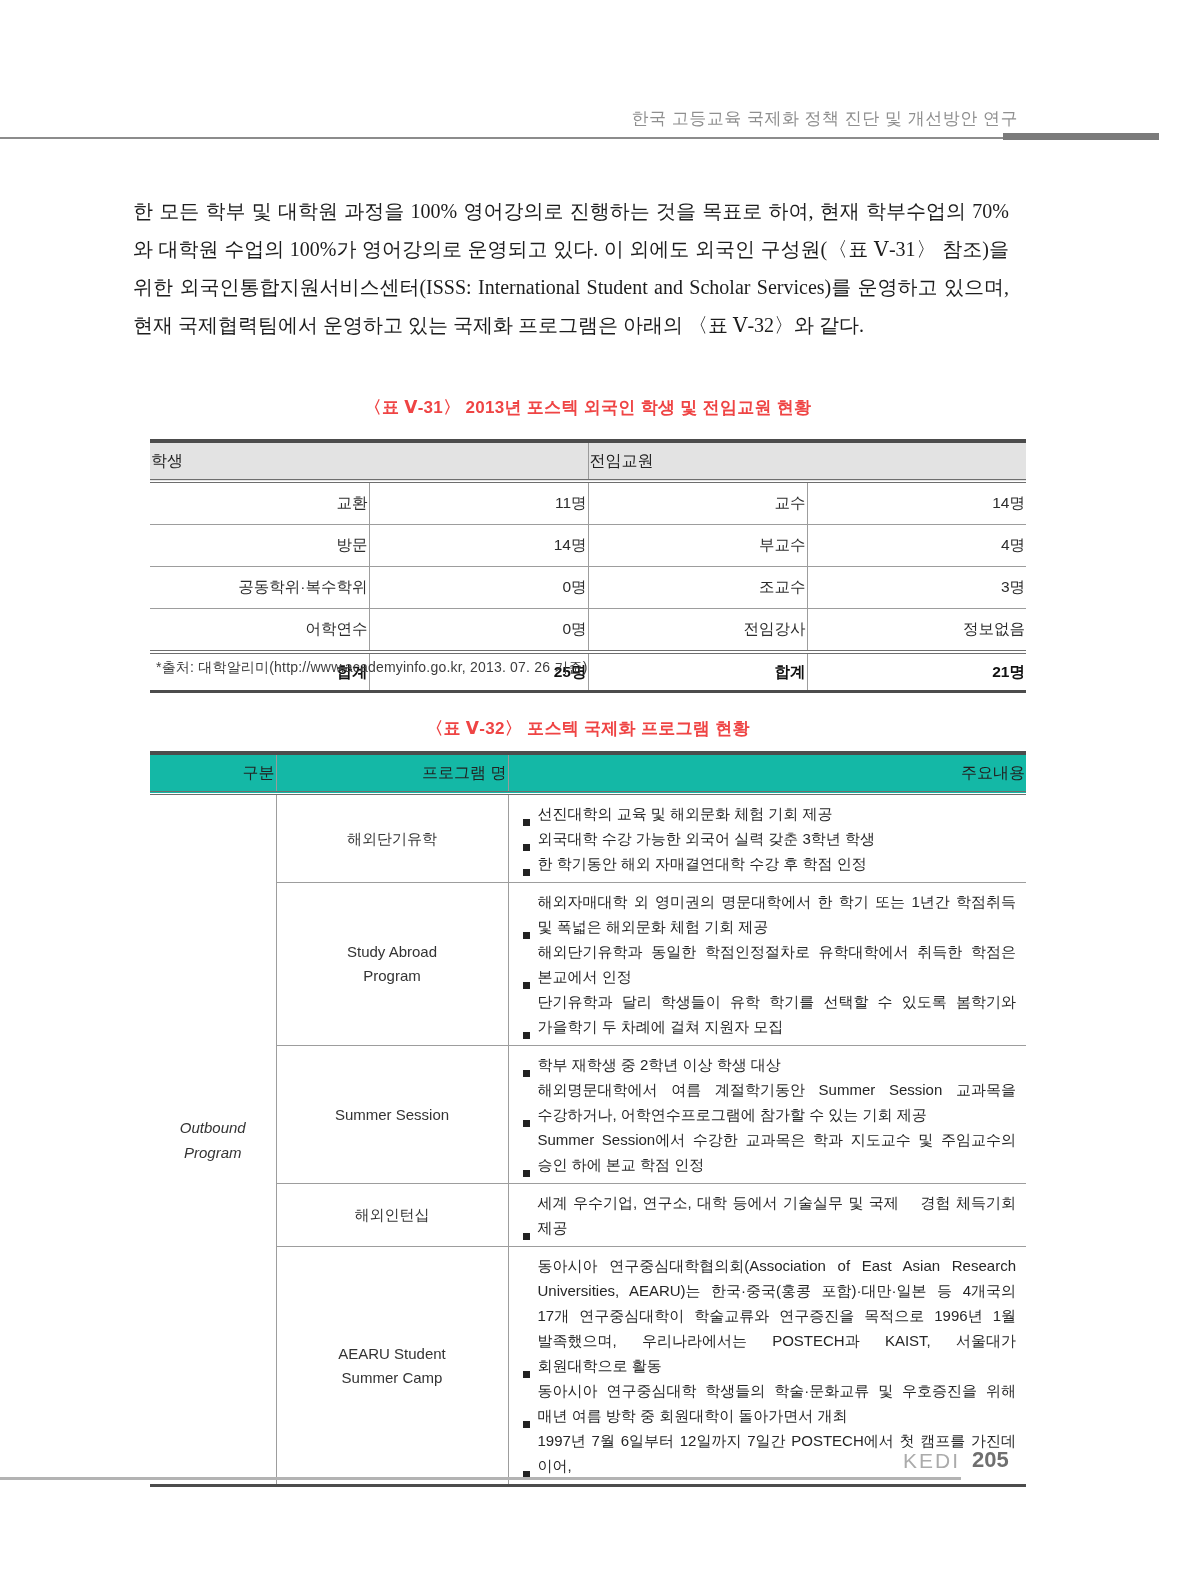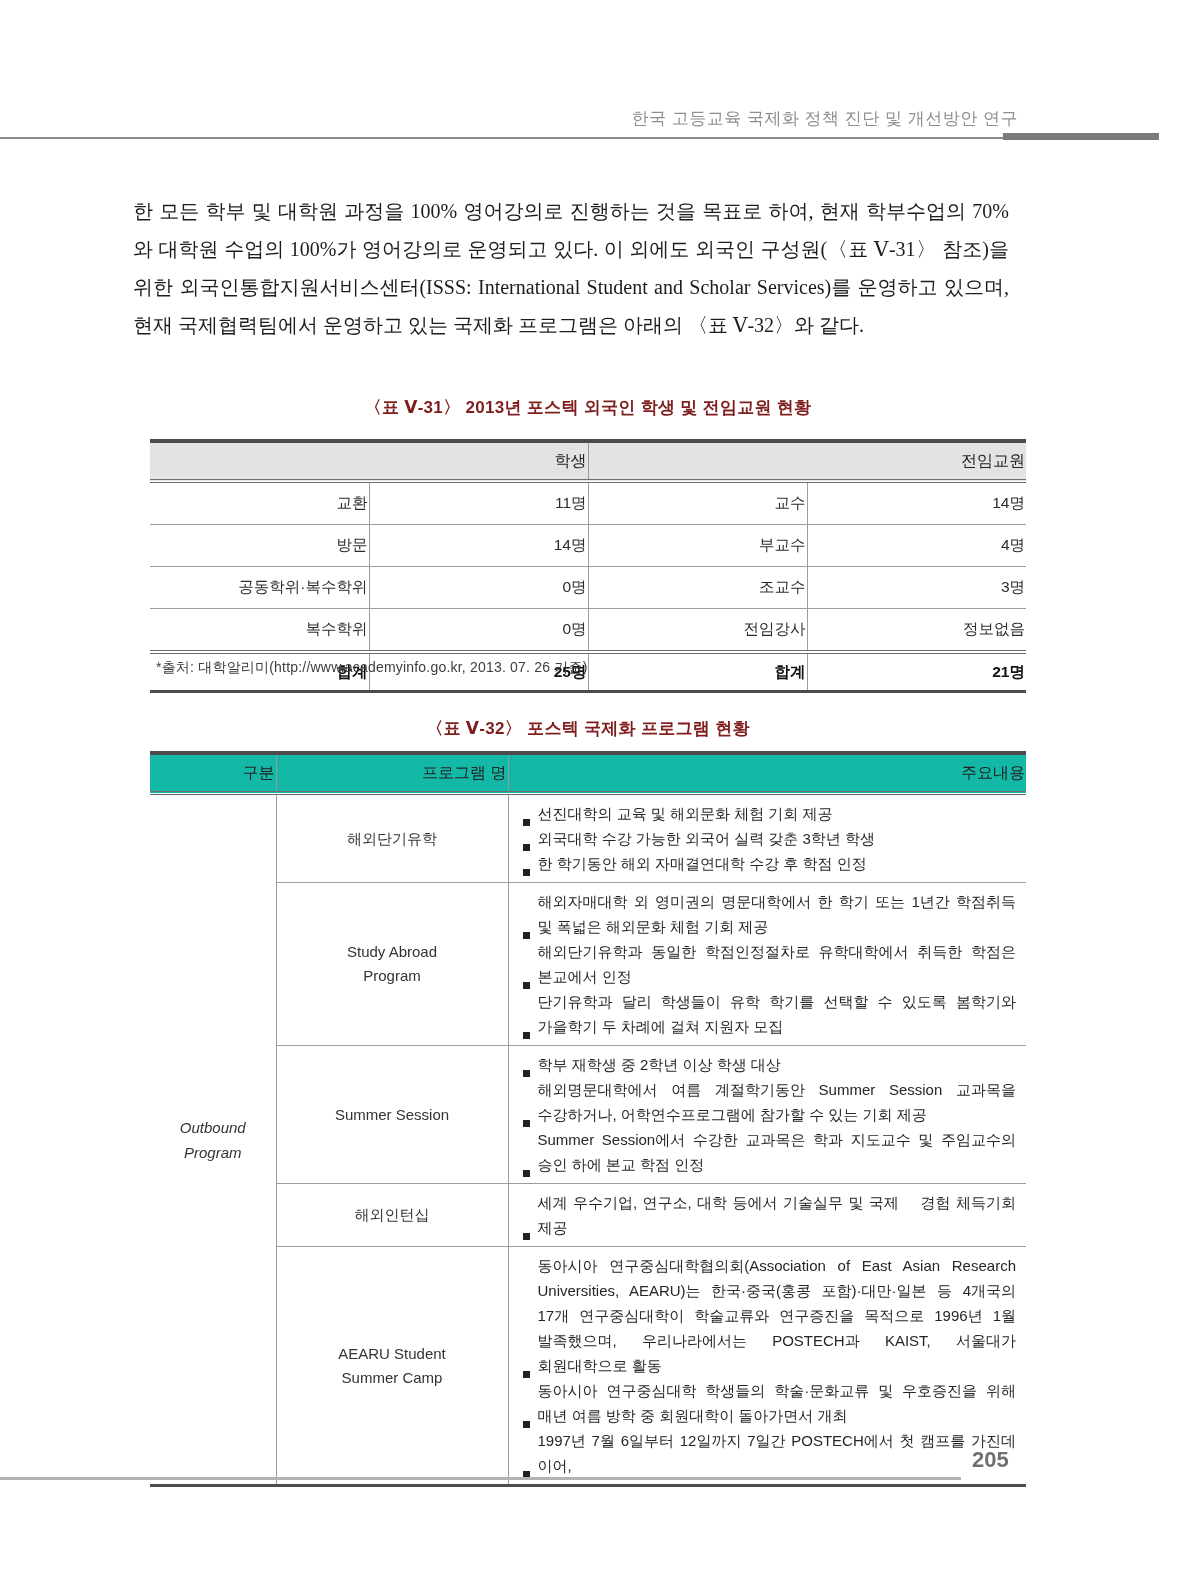--- a/index.html
+++ b/index.html
@@ -25,21 +25,21 @@
   .body-text{
     position:absolute;top:192px;left:133px;width:876px;
     margin:0;
     font-family:"Liberation Serif","DejaVu Serif",serif;
     font-size:20px;line-height:38px;color:#1c1c1c;
     text-align:justify;word-break:keep-all;
   }
   
   .tbl-title{
     position:absolute;left:150px;width:876px;
-    text-align:center;font-size:17px;font-weight:bold;color:#7f1d1d;
+    text-align:center;font-size:17px;font-weight:bold;color:#ef4444;
     letter-spacing:.3px;
   }
   #t31-title{top:396px;}
   #t32-title{top:717px;}
   
   table.tbl{
     position:absolute;left:150px;width:876px;
     border-collapse:collapse;table-layout:fixed;
     border-top:4px solid #4c4c4c;
     border-bottom:3px solid #4c4c4c;
@@ -47,21 +47,21 @@
   table.tbl th,table.tbl td{
     font-weight:normal;
     color:#2c2c2c;
   }
   
   #t31{top:439px;}
   #t31 th{
     height:34px;background:#e3e3e3;
     font-size:16px;color:#222;
     border-bottom:4px double #6e6e6e;
-    text-align:right;vertical-align:middle;
+    text-align:left;vertical-align:middle;
   }
   #t31 th + th{border-left:1px solid #9a9a9a;}
   #t31 td{
     height:39px;text-align:right;vertical-align:middle;
     font-size:15.5px;border-bottom:1px solid #9d9d9d;
   }
   #t31 td + td{border-left:1px solid #9d9d9d;}
   #t31 tr.total td{
     border-top:4px double #6e6e6e;border-bottom:none;
     font-weight:bold;color:#111;height:34px;
@@ -153,21 +153,21 @@
         <td>부교수</td>
         <td>4명</td>
       </tr>
       <tr>
         <td>공동학위·복수학위</td>
         <td>0명</td>
         <td>조교수</td>
         <td>3명</td>
       </tr>
       <tr>
-        <td>복수학위</td>
+        <td>어학연수</td>
         <td>0명</td>
         <td>전임강사</td>
         <td>정보없음</td>
       </tr>
       <tr class="total">
         <td>합계</td>
         <td>25명</td>
         <td>합계</td>
         <td>21명</td>
       </tr>
@@ -275,15 +275,16 @@
                 <span class="sq"></span>
                 <span class="bt">1997년 7월 6일부터 12일까지 7일간 POSTECH에서 첫 캠프를 가진데 이어,</span>
               </li>
           </ul>
         </td>
       </tr>
     </tbody>
   </table>
 
   <div class="foot-rule"></div>
+  <div class="foot-brand">KEDI</div>
   <div class="foot-page">205</div>
 
 </div>
 
 </body></html>

